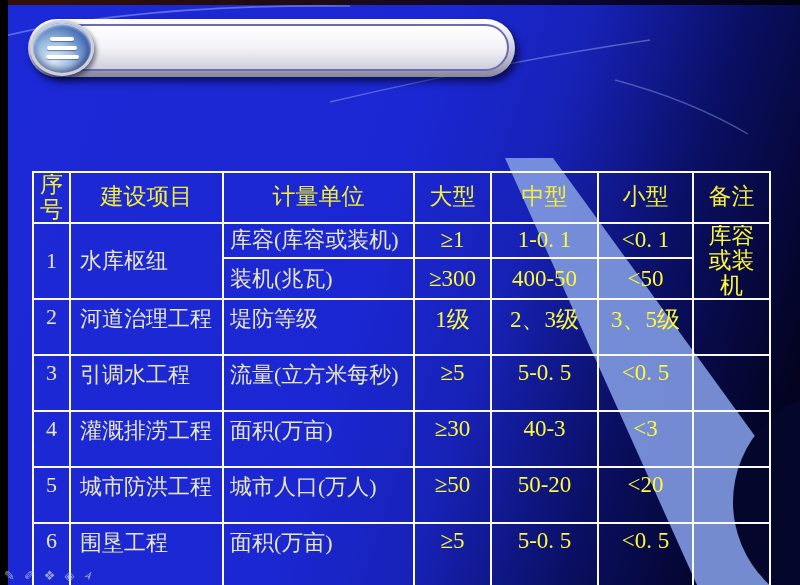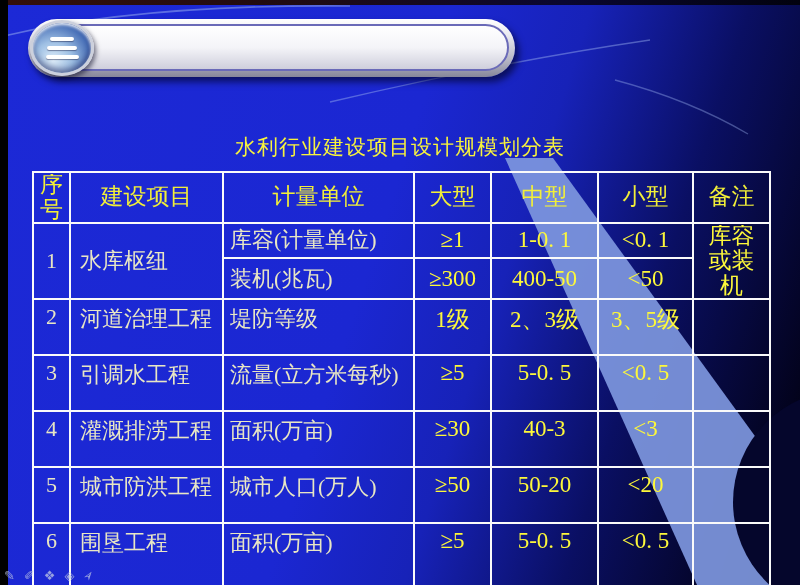--- a/index.html
+++ b/index.html
@@ -77,21 +77,20 @@
   <div class="banner">
     <div class="banner-inner"></div>
     <div class="banner-icon">
       <span class="bar b1"></span>
       <span class="bar b2"></span>
       <span class="bar b3"></span>
     </div>
   </div>
 
 
-  <div class="table-title">水利行业建设项目设计规模划分表</div>
 
   <table class="scale">
     <colgroup>
       <col style="width:37px">
         <col style="width:153px">
         <col style="width:191px">
       <col style="width:77px">
         <col style="width:107px">
         <col style="width:95px">
         <col style="width:77px">
@@ -102,21 +101,21 @@
         <td>建设项目</td>
         <td>计量单位</td>
         <td>大型</td>
         <td>中型</td>
         <td>小型</td>
         <td>备注</td>
       </tr>
       <tr class="r1a">
         <td class="c-no" rowspan="2">1</td>
         <td class="c-proj" rowspan="2">水库枢纽</td>
-        <td class="c-unit">库容(计量单位)</td>
+        <td class="c-unit">库容(库容或装机)</td>
         <td class="c-val">≥1</td>
         <td class="c-val">1-0. 1</td>
         <td class="c-val">&lt;0. 1</td>
         <td class="c-note" rowspan="2">库容或装机</td>
       </tr>
       <tr class="r1b">
         <td class="c-unit">装机(兆瓦)</td>
         <td class="c-val">≥300</td>
         <td class="c-val">400-50</td>
         <td class="c-val">&lt;50</td>

